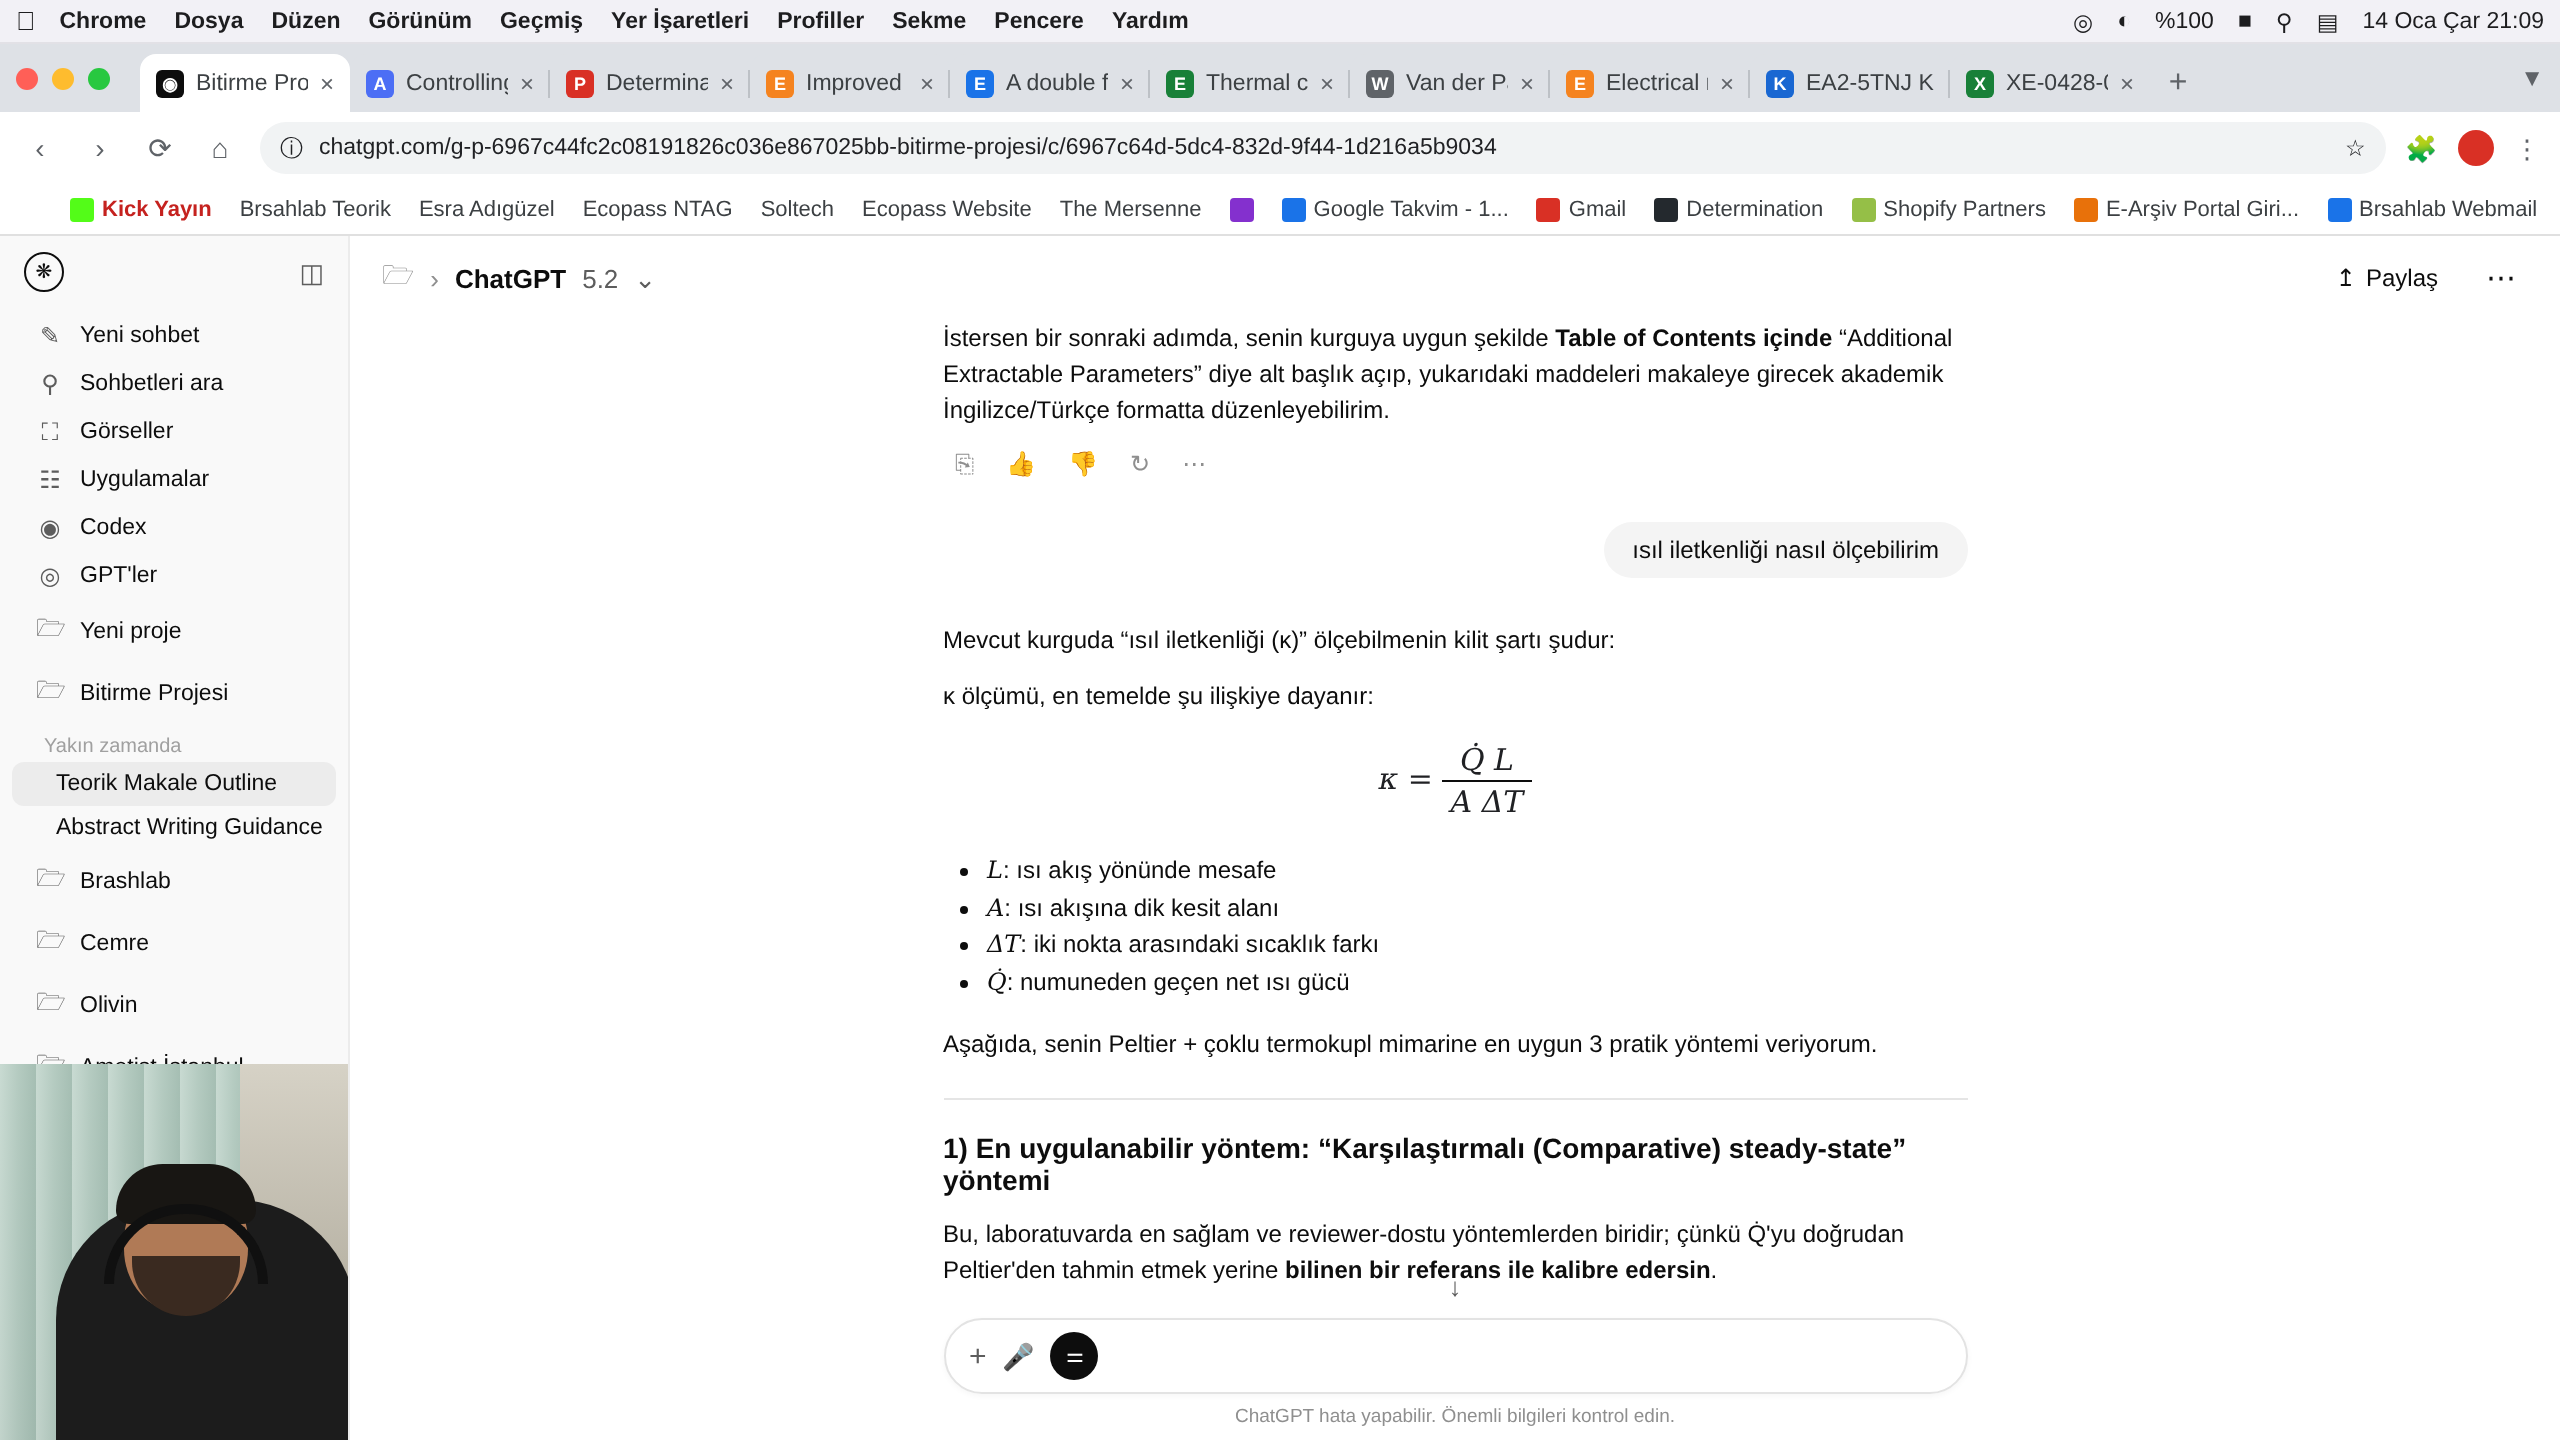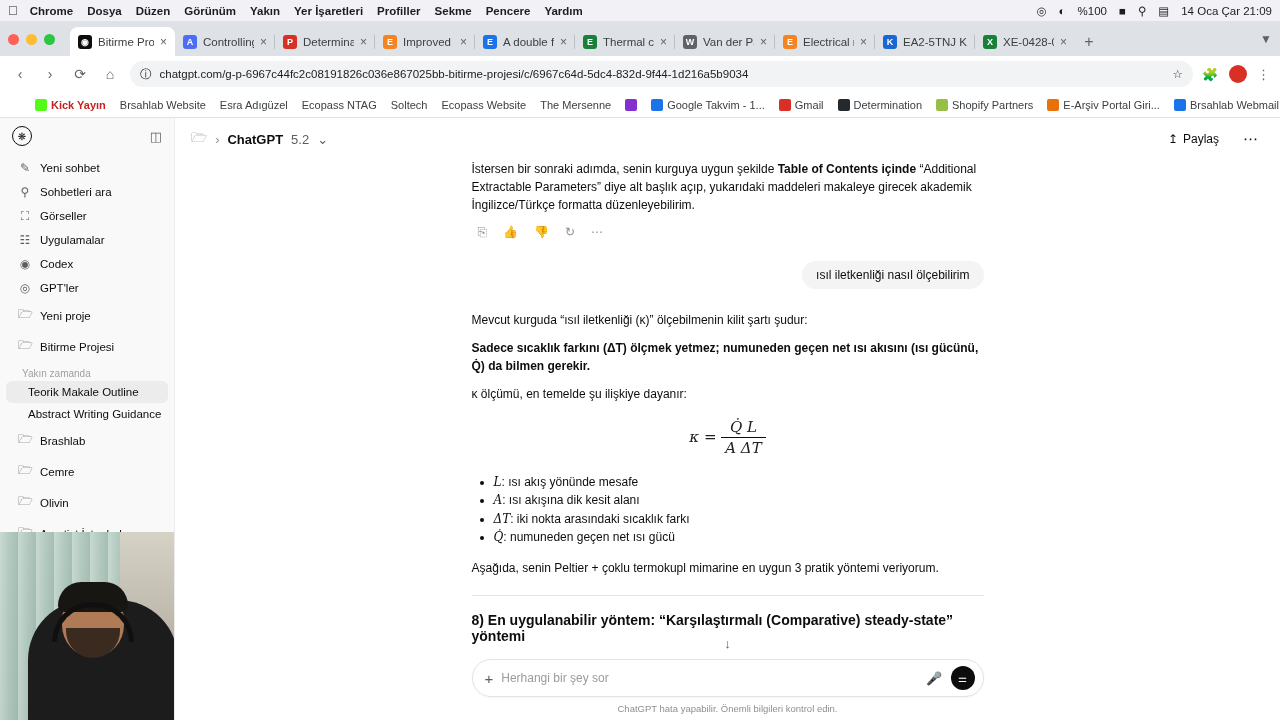--- a/index.html
+++ b/index.html
@@ -297,21 +297,21 @@
 </style>
 </head>
 <body>
 
 <div class="macbar">
   <span class="apple"></span>
   <span class="mitem bold">Chrome</span>
   <span class="mitem">Dosya</span>
   <span class="mitem">Düzen</span>
   <span class="mitem">Görünüm</span>
-  <span class="mitem">Yakın</span>
+  <span class="mitem">Geçmiş</span>
   <span class="mitem">Yer İşaretleri</span>
   <span class="mitem">Profiller</span>
   <span class="mitem">Sekme</span>
   <span class="mitem">Pencere</span>
   <span class="mitem">Yardım</span>
   <span class="spacer"></span>
   <span class="right">◎</span>
   <span class="right">◐</span>
   <span class="right">%100</span>
   <span class="right">■</span>
@@ -404,21 +404,21 @@
   <span class="avatar-sm"></span>
   <span class="tb-icon">⋮</span>
 </div>
 
 <div class="bookmarks">
   <span class="bm first">
     <span class="bmicon" style="background:#53fc18"></span>
     <span>Kick Yayın</span>
   </span>
   <span class="bm">
-    <span>Brsahlab Website</span>
+    <span>Brsahlab Teorik</span>
   </span>
   <span class="bm">
     <span>Esra Adıgüzel</span>
   </span>
   <span class="bm">
     <span>Ecopass NTAG</span>
   </span>
   <span class="bm">
     <span>Soltech</span>
   </span>
@@ -574,21 +574,20 @@
           <span>👍</span>
           <span>👎</span>
           <span>↻</span>
           <span>⋯</span>
         </div>
 
         <div class="user-bubble">ısıl iletkenliği nasıl ölçebilirim</div>
         <div class="clear"></div>
 
         <div class="msg-p">Mevcut kurguda “ısıl iletkenliği (κ)” ölçebilmenin kilit şartı şudur:</div>
-        <div class="msg-p"><b>Sadece sıcaklık farkını (ΔT) ölçmek yetmez; numuneden geçen net ısı akısını (ısı gücünü, Q̇) da bilmen gerekir.</b></div>
         <div class="msg-p">κ ölçümü, en temelde şu ilişkiye dayanır:</div>
 
         <div class="formula">
           <span>κ =</span>
           <span class="frac">
             <span class="num">Q̇ L</span>
             <span class="den">A ΔT</span>
           </span>
         </div>
 
@@ -596,33 +595,32 @@
           <li><i>L</i><span>: ısı akış yönünde mesafe</span></li>
           <li><i>A</i><span>: ısı akışına dik kesit alanı</span></li>
           <li><i>ΔT</i><span>: iki nokta arasındaki sıcaklık farkı</span></li>
           <li><i>Q̇</i><span>: numuneden geçen net ısı gücü</span></li>
         </ul>
 
         <div class="msg-p">Aşağıda, senin Peltier + çoklu termokupl mimarine en uygun 3 pratik yöntemi veriyorum.</div>
 
         <div class="hr"></div>
 
-        <div class="h-sec">8) En uygulanabilir yöntem: “Karşılaştırmalı (Comparative) steady-state” yöntemi</div>
+        <div class="h-sec">1) En uygulanabilir yöntem: “Karşılaştırmalı (Comparative) steady-state” yöntemi</div>
         <div class="msg-p">
           <span>Bu, laboratuvarda en sağlam ve reviewer-dostu yöntemlerden biridir; çünkü Q̇'yu doğrudan Peltier'den tahmin etmek yerine </span><b>bilinen bir referans ile kalibre edersin</b><span>.</span>
         </div>
         <div class="h-sub">Kurulum fikri</div>
       </div>
     </div>
 
     <div class="scroll-down">↓</div>
 
     <div class="composer-wrap">
       <div class="composer">
         <span class="plus">+</span>
-        <span class="ph">Herhangi bir şey sor</span>
         <span class="mic">🎤</span>
         <span class="voice">⚌</span>
       </div>
       <div class="foot">ChatGPT hata yapabilir. Önemli bilgileri kontrol edin.</div>
     </div>
   </div>
 </div>
 
 </body></html>

